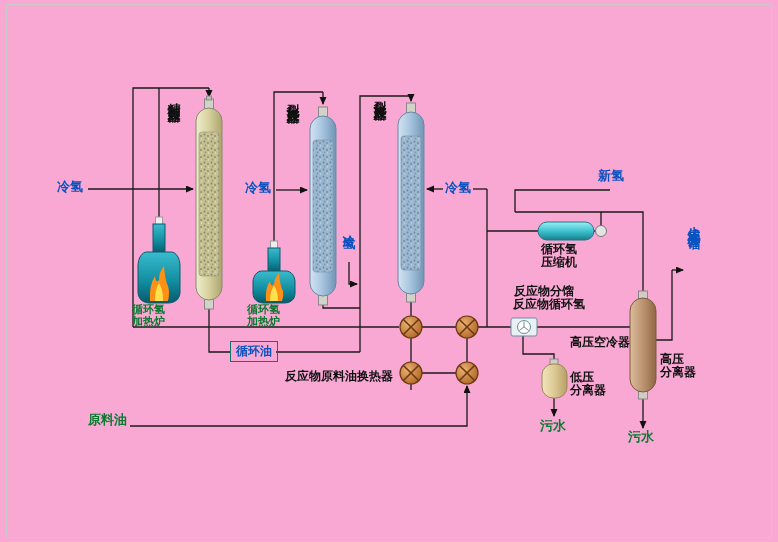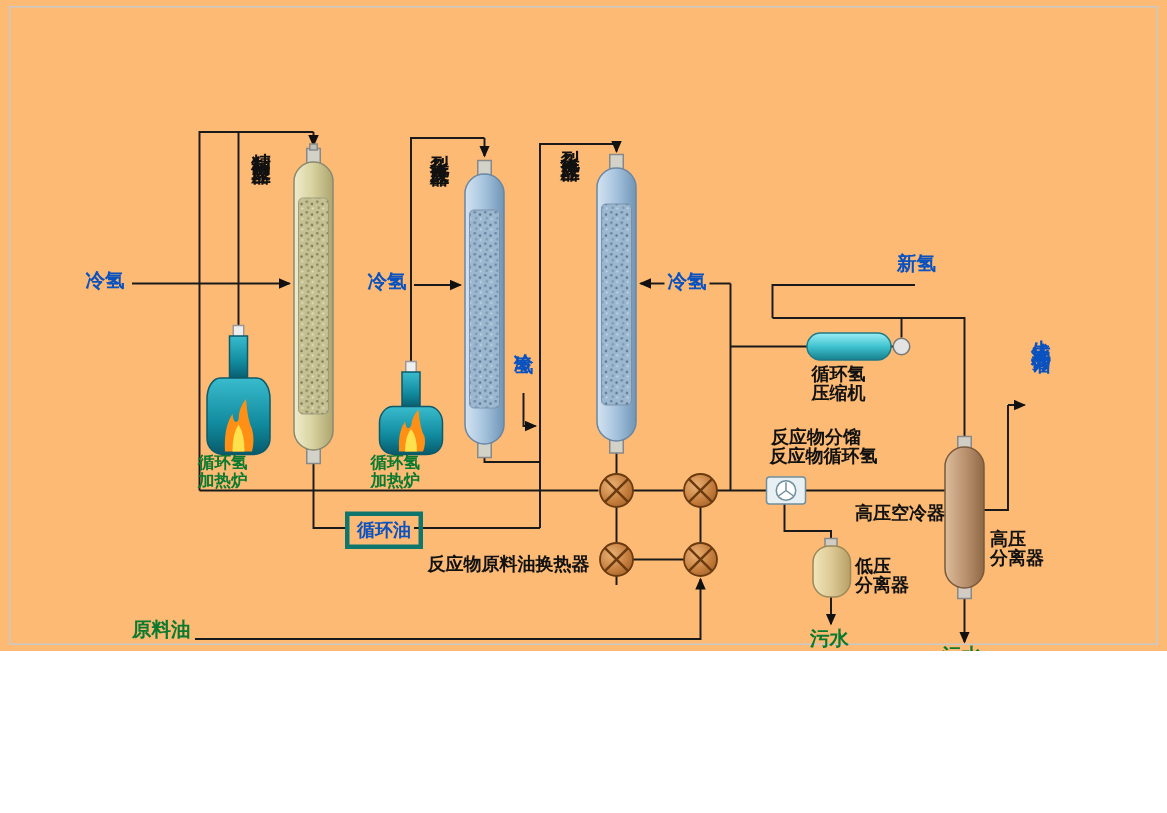--- a/index.html
+++ b/index.html
@@ -1,27 +1,27 @@
 <!DOCTYPE html>
 <html><head>
 <meta charset="utf-8">
 <style>
   html,body{margin:0;padding:0;background:#ffffff;}
-  #stage{position:relative;width:778px;height:434px;background:#fdba74;overflow:hidden;
+  #stage{position:relative;width:778px;height:542px;background:#f9a8d4;overflow:hidden;
          font-family:"Liberation Sans","DejaVu Sans",sans-serif;}
   .frame{position:absolute;left:6px;top:4px;right:6px;bottom:4px;border:1px solid #c9c9c9;}
   svg{position:absolute;left:0;top:0;}
   .lbl{position:absolute;font-weight:bold;font-size:12px;color:#111;line-height:1.12;white-space:nowrap;}
   .s13{font-size:13px;}
   .s11{font-size:11px;}
   .blue{color:#0a52c0;}
   .green{color:#0a7a30;}
   .vtext{writing-mode:vertical-rl;text-orientation:upright;letter-spacing:2px;}
   .center{text-align:center;}
-  .box{border:3px solid #0f766e;display:flex;align-items:center;justify-content:center;}
+  .box{border:1px solid #0f766e;display:flex;align-items:center;justify-content:center;}
   .title{position:absolute;left:0;width:778px;top:497px;text-align:center;
          font-size:17px;font-weight:bold;letter-spacing:2.5px;color:#000;}
 </style>
 </head>
 <body>
 
 <div id="stage">
   <div class="frame"></div>
 
   <svg width="778" height="542" viewBox="0 0 778 542">

